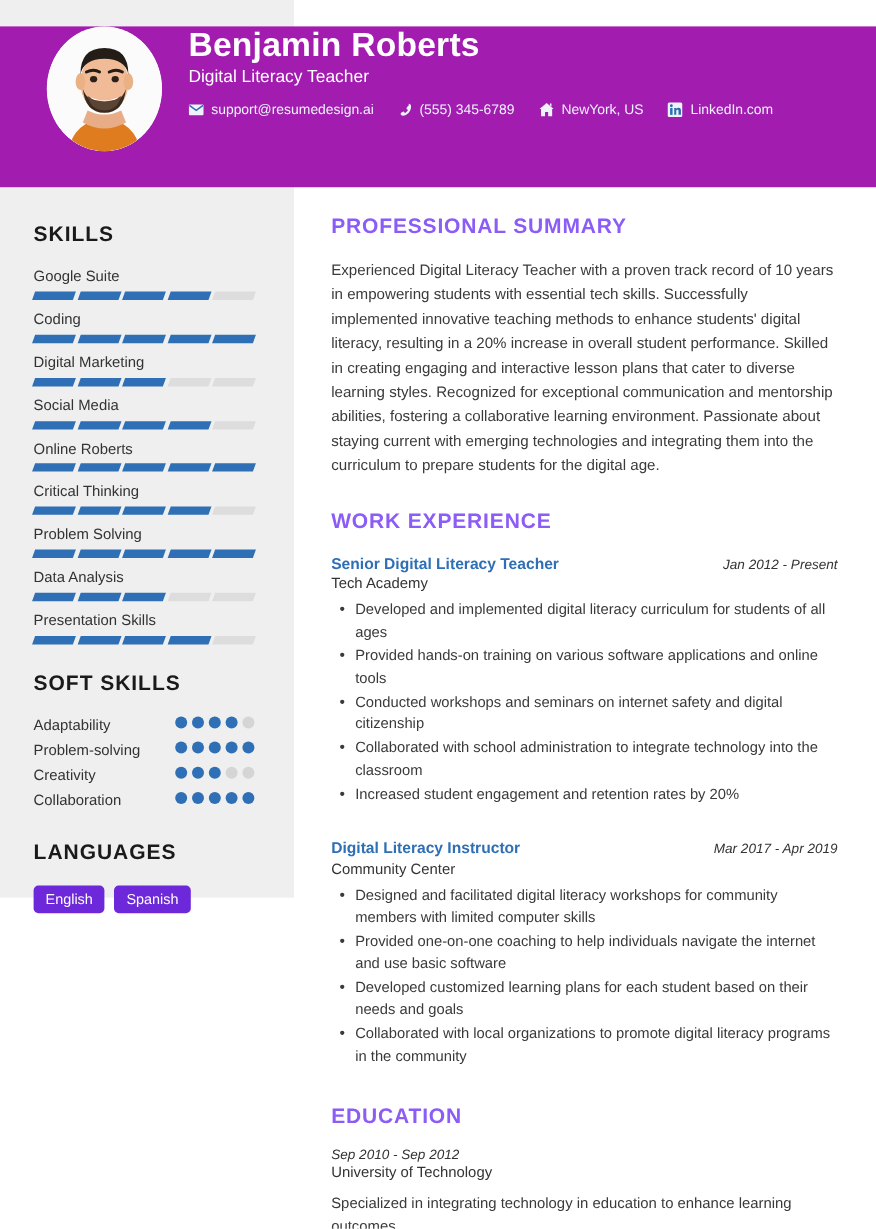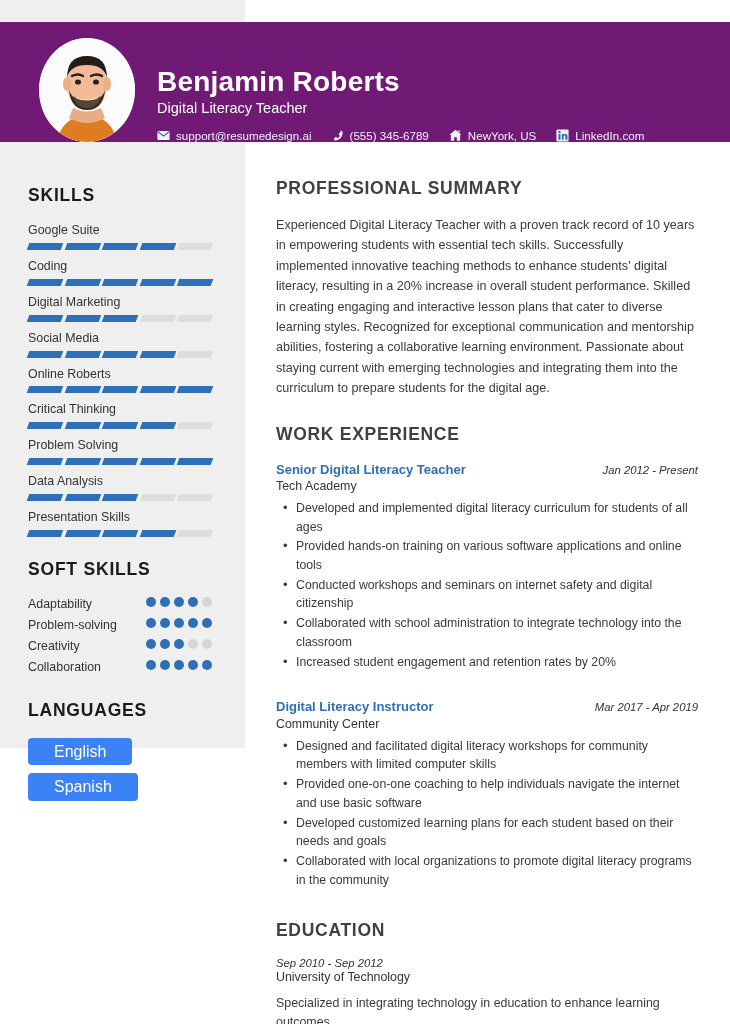--- a/index.html
+++ b/index.html
@@ -45,31 +45,31 @@
   }
   .soft-name { font-size: 12.4px; color: #333333; width: 118px; }
   .dots { display: flex; gap: 4px; }
   .dot { width: 10px; height: 10px; border-radius: 50%; background: #d5d5d5; }
   .dot.on { background: #2e6fb5; }
 
   
   .lang-block { margin-top: 26px; }
   .lang-tags { display: flex; gap: 8px; flex-wrap: wrap; }
   .lang-tag {
-    background: #3b82f6; color: #ffffff;
-    font-size: 16px; padding: 5px 26px; border-radius: 4px;
+    background: #6d28d9; color: #ffffff;
+    font-size: 12px; padding: 5px 10px; border-radius: 4px;
     line-height: 1.1;
   }
 
   
   .banner {
     position: absolute; left: 0; top: 22px;
-    width: 730px; height: 120px;
-    background: #701a75;
-    display: flex; align-items: flex-end;
+    width: 730px; height: 134px;
+    background: #a21caf;
+    display: flex; align-items: flex-start;
   }
   .avatar-wrap {
     margin-left: 39px; width: 96px; height: 104px;
     flex: 0 0 auto;
   }
   .avatar {
     width: 96px; height: 104px; border-radius: 50%;
     background: #fbfbfb; overflow: hidden; position: relative;
   }
   .avatar svg { position: absolute; left: 0; top: 0; }
@@ -87,21 +87,21 @@
   }
   .contact svg { flex: 0 0 auto; display: block; }
 
   
   .main {
     position: absolute; left: 276px; top: 178px;
     width: 422px;
   }
   .sec-title {
     font-size: 17.5px; font-weight: bold; letter-spacing: 0.7px;
-    color: #404040; margin-bottom: 16px;
+    color: #8b5cf6; margin-bottom: 16px;
   }
   .summary {
     font-size: 12.6px; color: #3a3a3a; line-height: 1.62;
     margin-bottom: 25px;
   }
   .entry { margin-bottom: 11px; }
   .entry-head {
     display: flex; justify-content: space-between; align-items: baseline;
     gap: 24px;
   }

